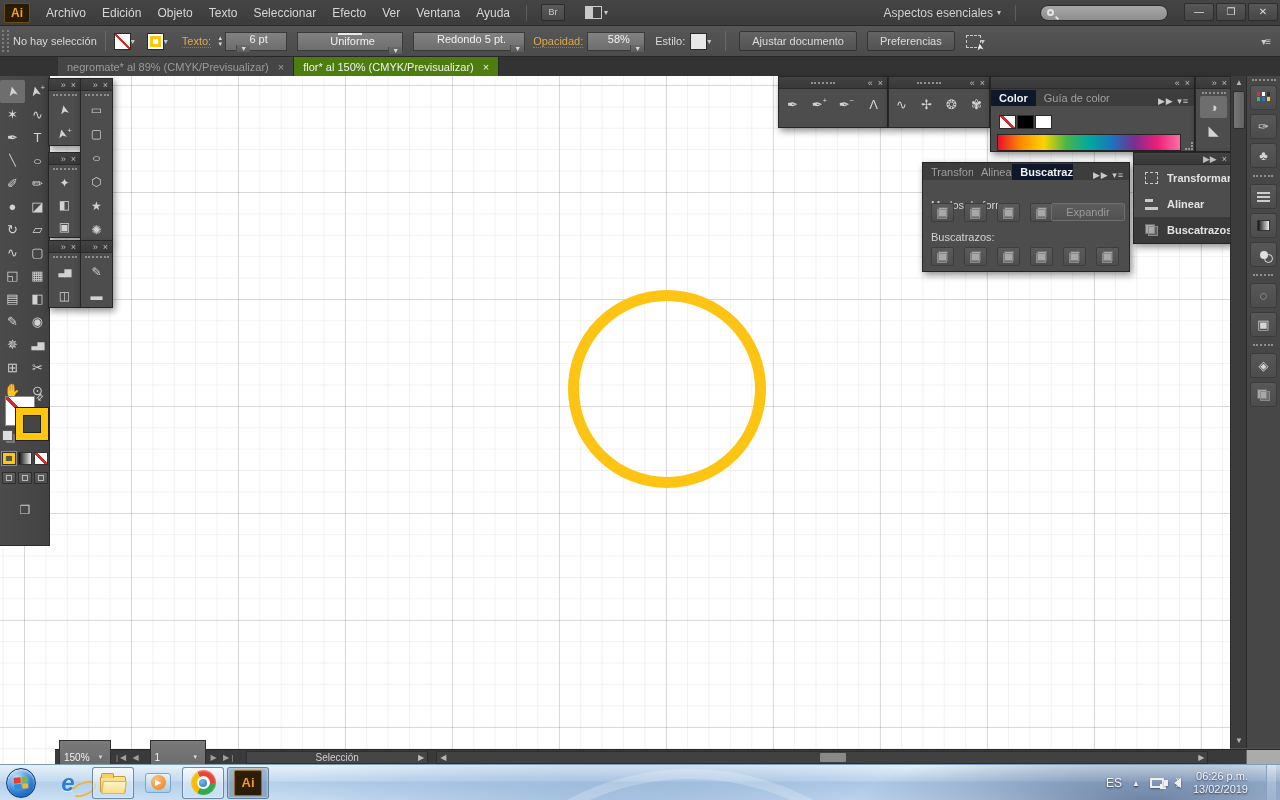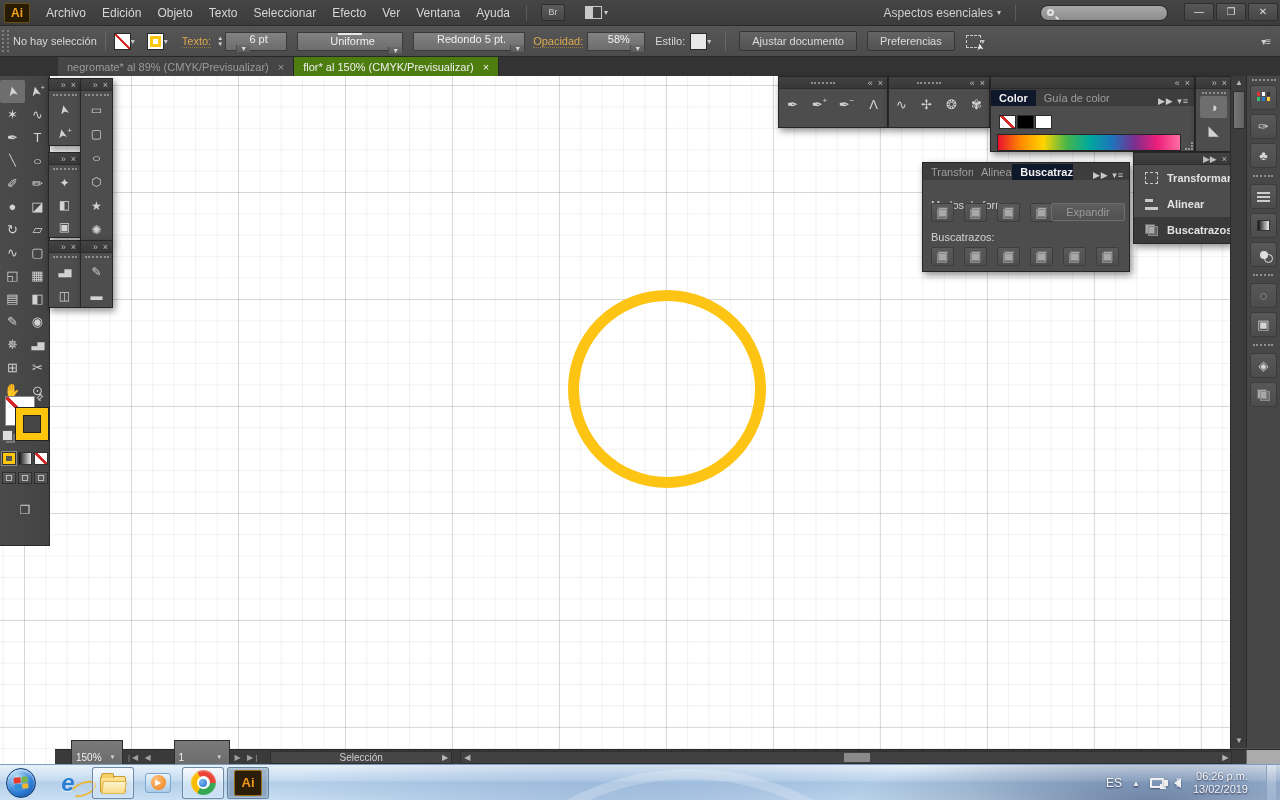--- a/index.html
+++ b/index.html
@@ -144,21 +144,21 @@
   .k-ovl::after{content:"";position:absolute;right:0;bottom:0;width:8px;height:8px;background:rgba(168,168,168,.35);border:1px solid #8a8a8a;}
 
   
   .vscroll{position:absolute;left:1230px;top:0;width:16px;height:672px;background:#3c3c3c;border-left:1px solid #2b2b2b;}
   .vs-up,.vs-dn{position:absolute;left:0;width:16px;height:14px;color:#b5b5b5;font-size:8px;text-align:center;line-height:14px;}
   .vs-dn{bottom:0;}
   .vthumb{position:absolute;left:2px;top:15px;width:12px;height:38px;background:linear-gradient(90deg,#757575,#626262);border:1px solid #2e2e2e;border-radius:2px;}
 
   
   .statusbar{position:absolute;left:55px;top:749px;width:1225px;height:15px;background:#3a3a3a;border-top:1px solid #272727;display:flex;align-items:center;font-size:10px;color:#cfcfcf;}
-  .sb-fld{display:inline-flex;align-items:center;height:28px;background:linear-gradient(#7a7a7a,#676767);border:1px solid #2e2e2e;color:#f0f0f0;padding:16px 4px;margin-left:16px;}
+  .sb-fld{display:inline-flex;align-items:center;height:28px;background:linear-gradient(#7a7a7a,#676767);border:1px solid #2e2e2e;color:#f0f0f0;padding:16px 4px;margin-left:4px;}
   .sb-fld .ddb{width:12px;align-self:stretch;border-left:1px solid #4a4a4a;background:#585858;color:#d8d8d8;font-size:6px;display:flex;align-items:center;justify-content:center;margin-left:4px;}
   .sb-nav{color:#9f9f9f;font-size:8px;margin:0 5px;letter-spacing:2px;}
   .sb-status{width:182px;height:13px;background:#464646;border:1px solid #2e2e2e;display:flex;align-items:center;justify-content:center;position:relative;margin-left:6px;}
   .sb-status .arr{position:absolute;right:3px;font-size:8px;color:#bbb;}
   .hscroll{position:relative;margin-left:8px;width:772px;height:13px;background:#414141;border:1px solid #2e2e2e;}
   .hs-l,.hs-r{position:absolute;top:0;width:12px;height:11px;color:#b5b5b5;font-size:8px;text-align:center;line-height:11px;}
   .hs-l{left:0;} .hs-r{right:0;}
   .hthumb{position:absolute;left:383px;top:1px;width:26px;height:9px;background:#8a8a8a;border-radius:1px;}
   .sb-corner{position:absolute;right:0;top:0;width:34px;height:15px;background:#ababab;border-left:1px solid #666;}
 

